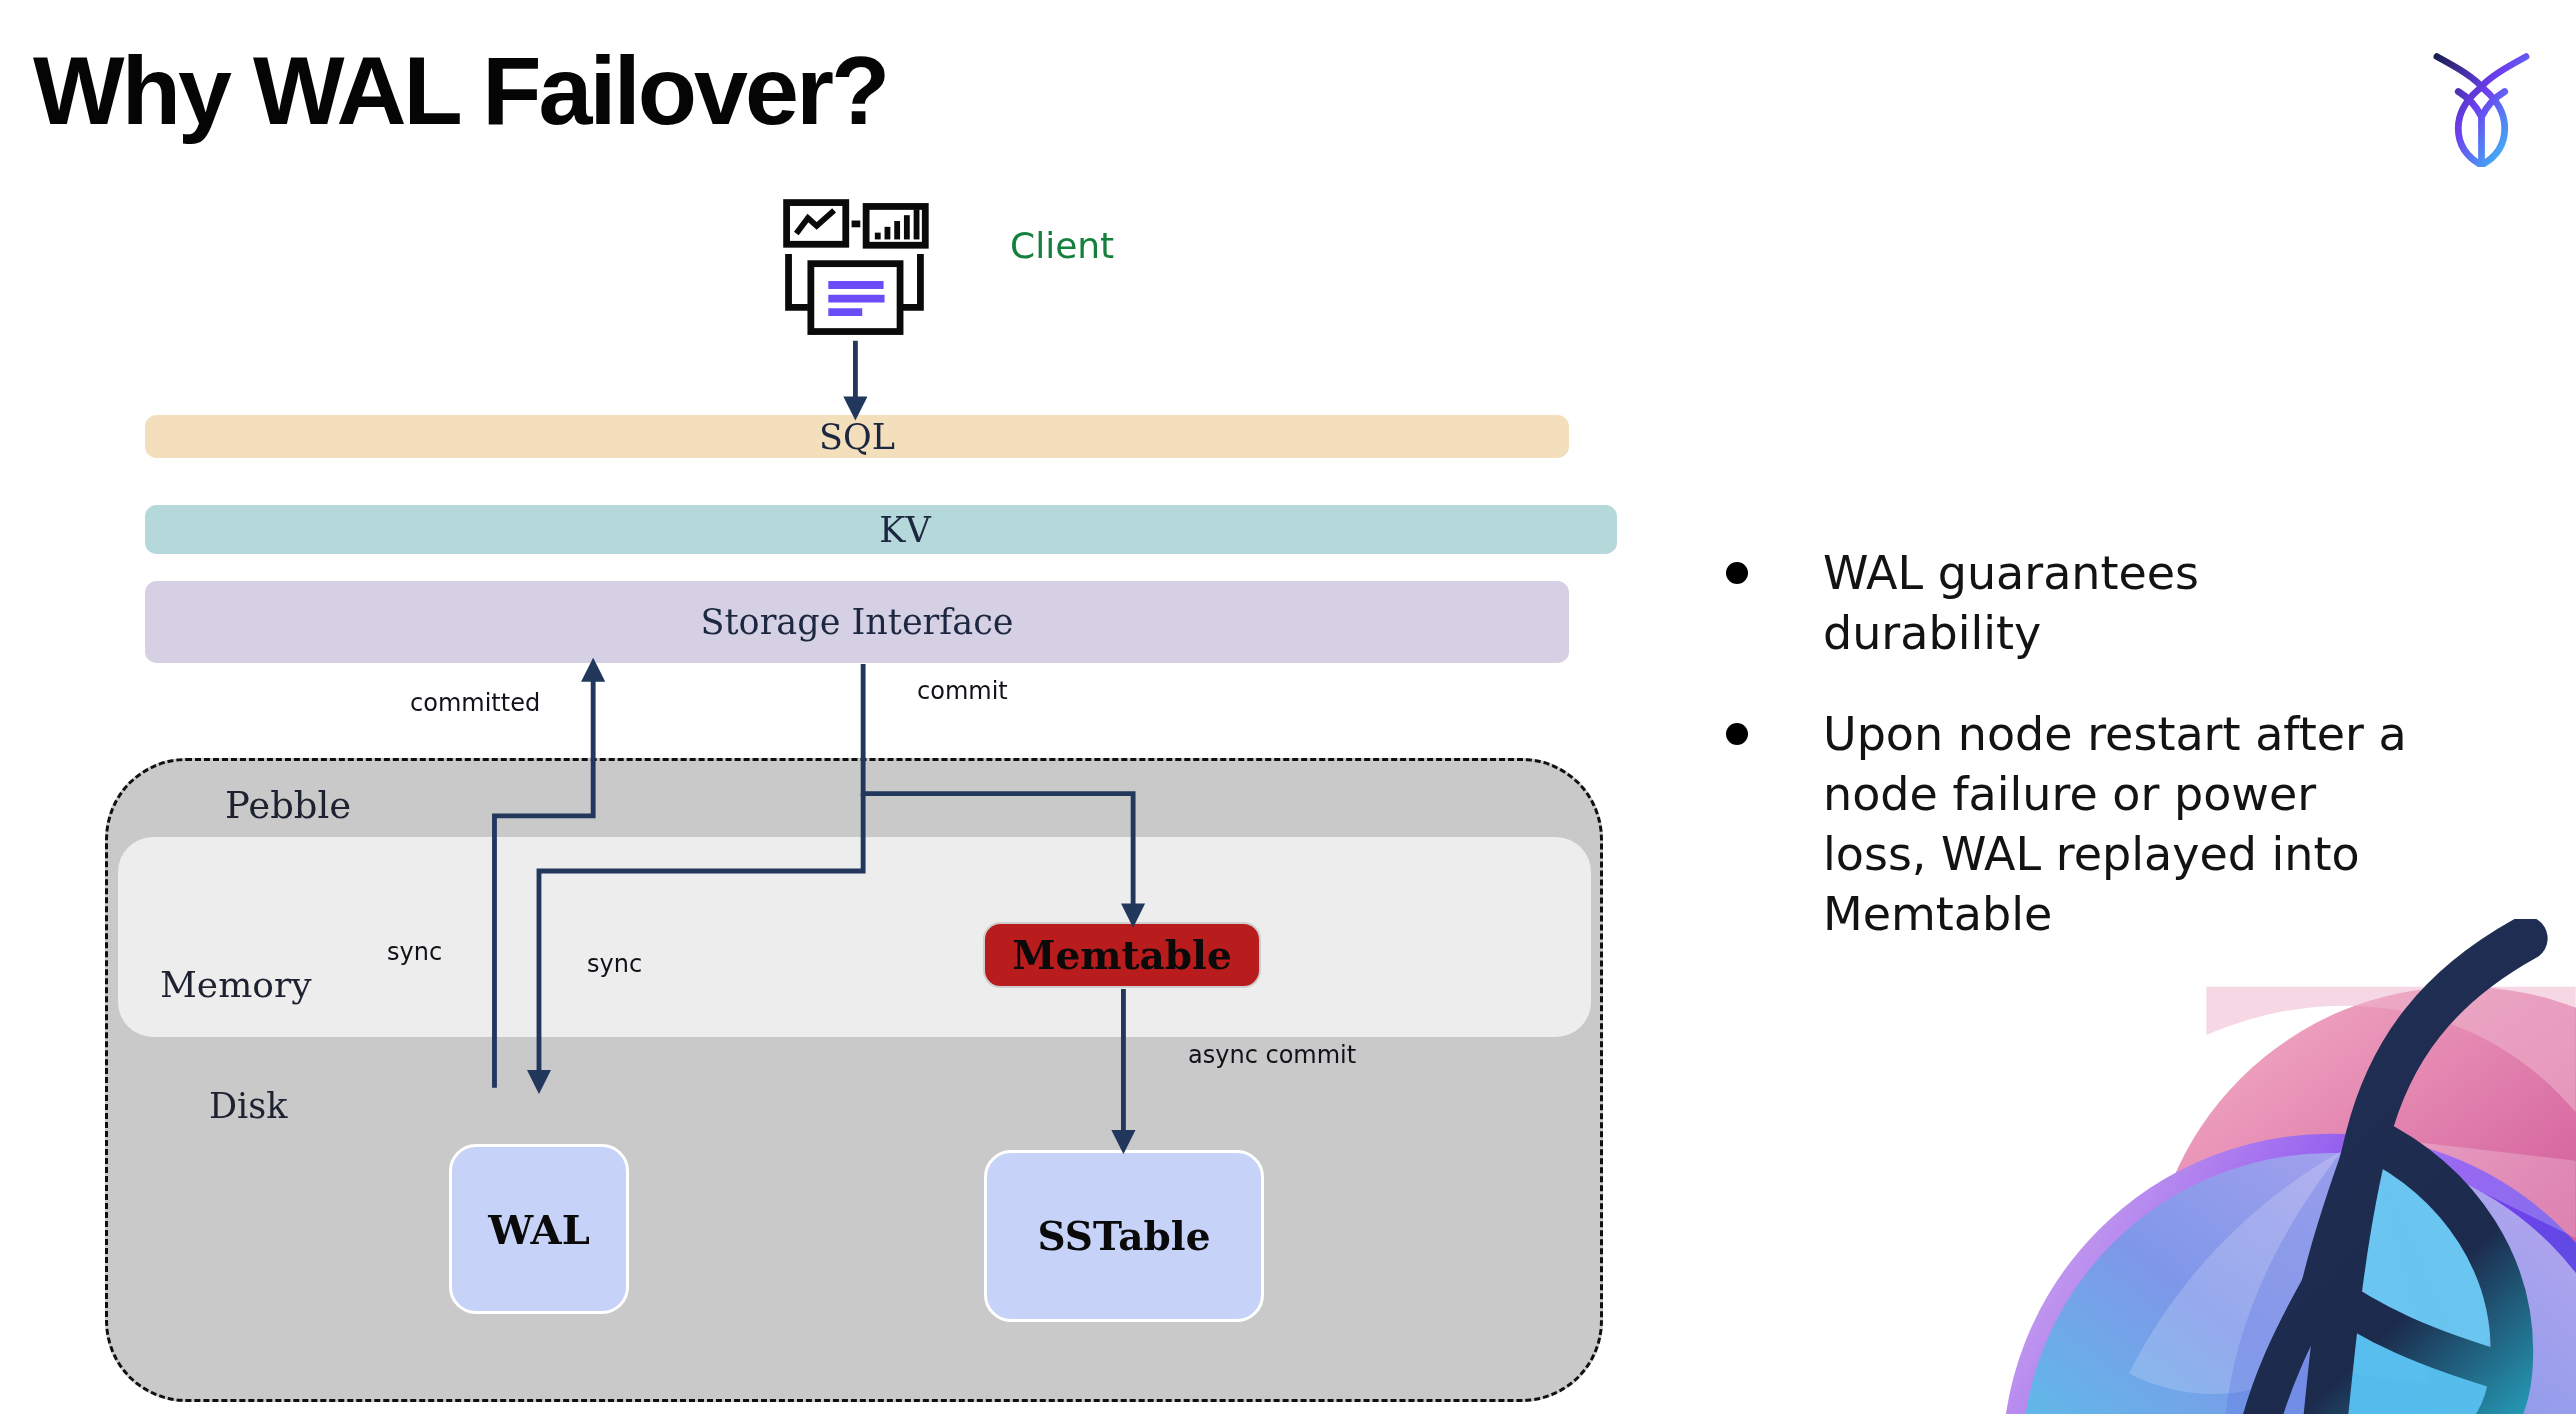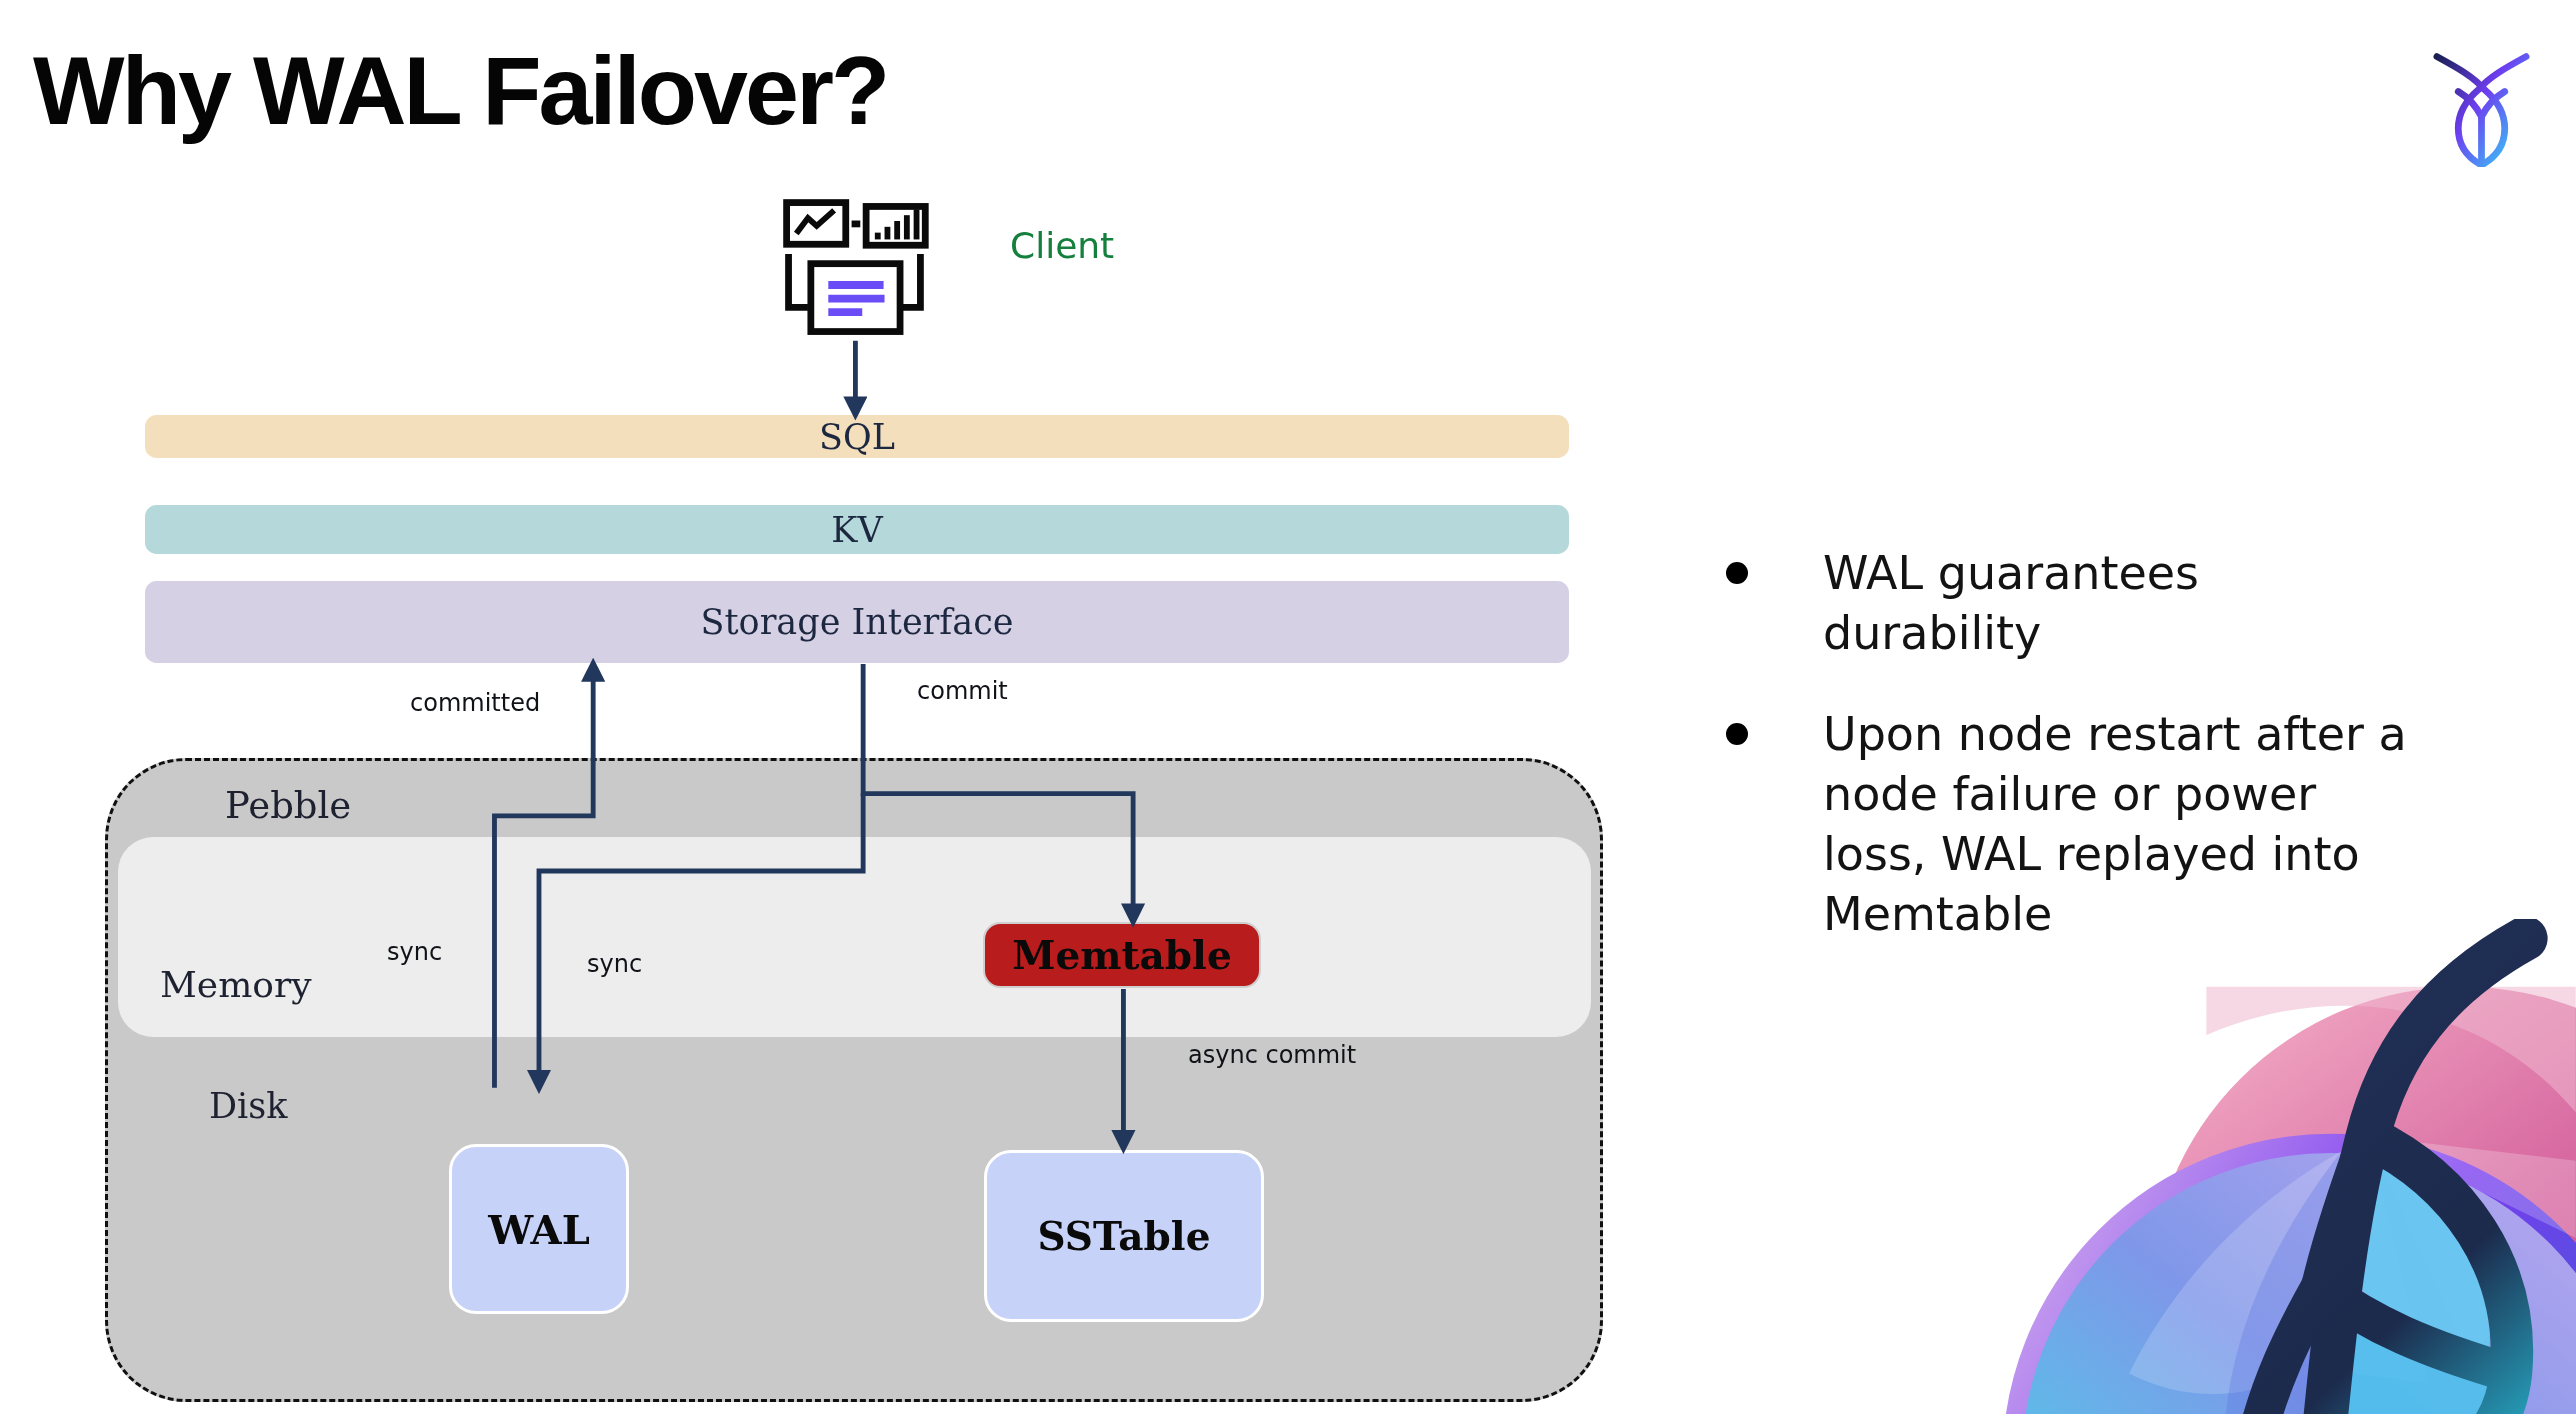--- a/index.html
+++ b/index.html
@@ -19,21 +19,21 @@
   
   .client-label{left:1010px;top:225px;font-size:36px;color:#15803d;}
 
   
   .layer-bar{
     left:145px;width:1424px;border-radius:11.6px;
     display:flex;align-items:center;justify-content:center;
     font-family:"DejaVu Serif",serif;font-size:35px;color:#1c2740;
   }
   .layer-sql{top:415px;height:43px;background:#f4dfbc;}
-  .layer-kv{top:505px;height:49px;background:#b5d8da;}
+  .layer-kv{top:505px;height:49px;background:#b5d8da;padding-left:48px;}
   .layer-storage{top:581px;height:82px;background:#d6d0e4;}
 
   
   .pebble-box{
     left:105px;top:758px;width:1498px;height:644px;
     background:#c9c9c9;border:3.9px dashed #101010;border-radius:81px;
     box-sizing:border-box;
   }
   .memory-band{
     left:118px;top:837px;width:1473px;height:200px;

